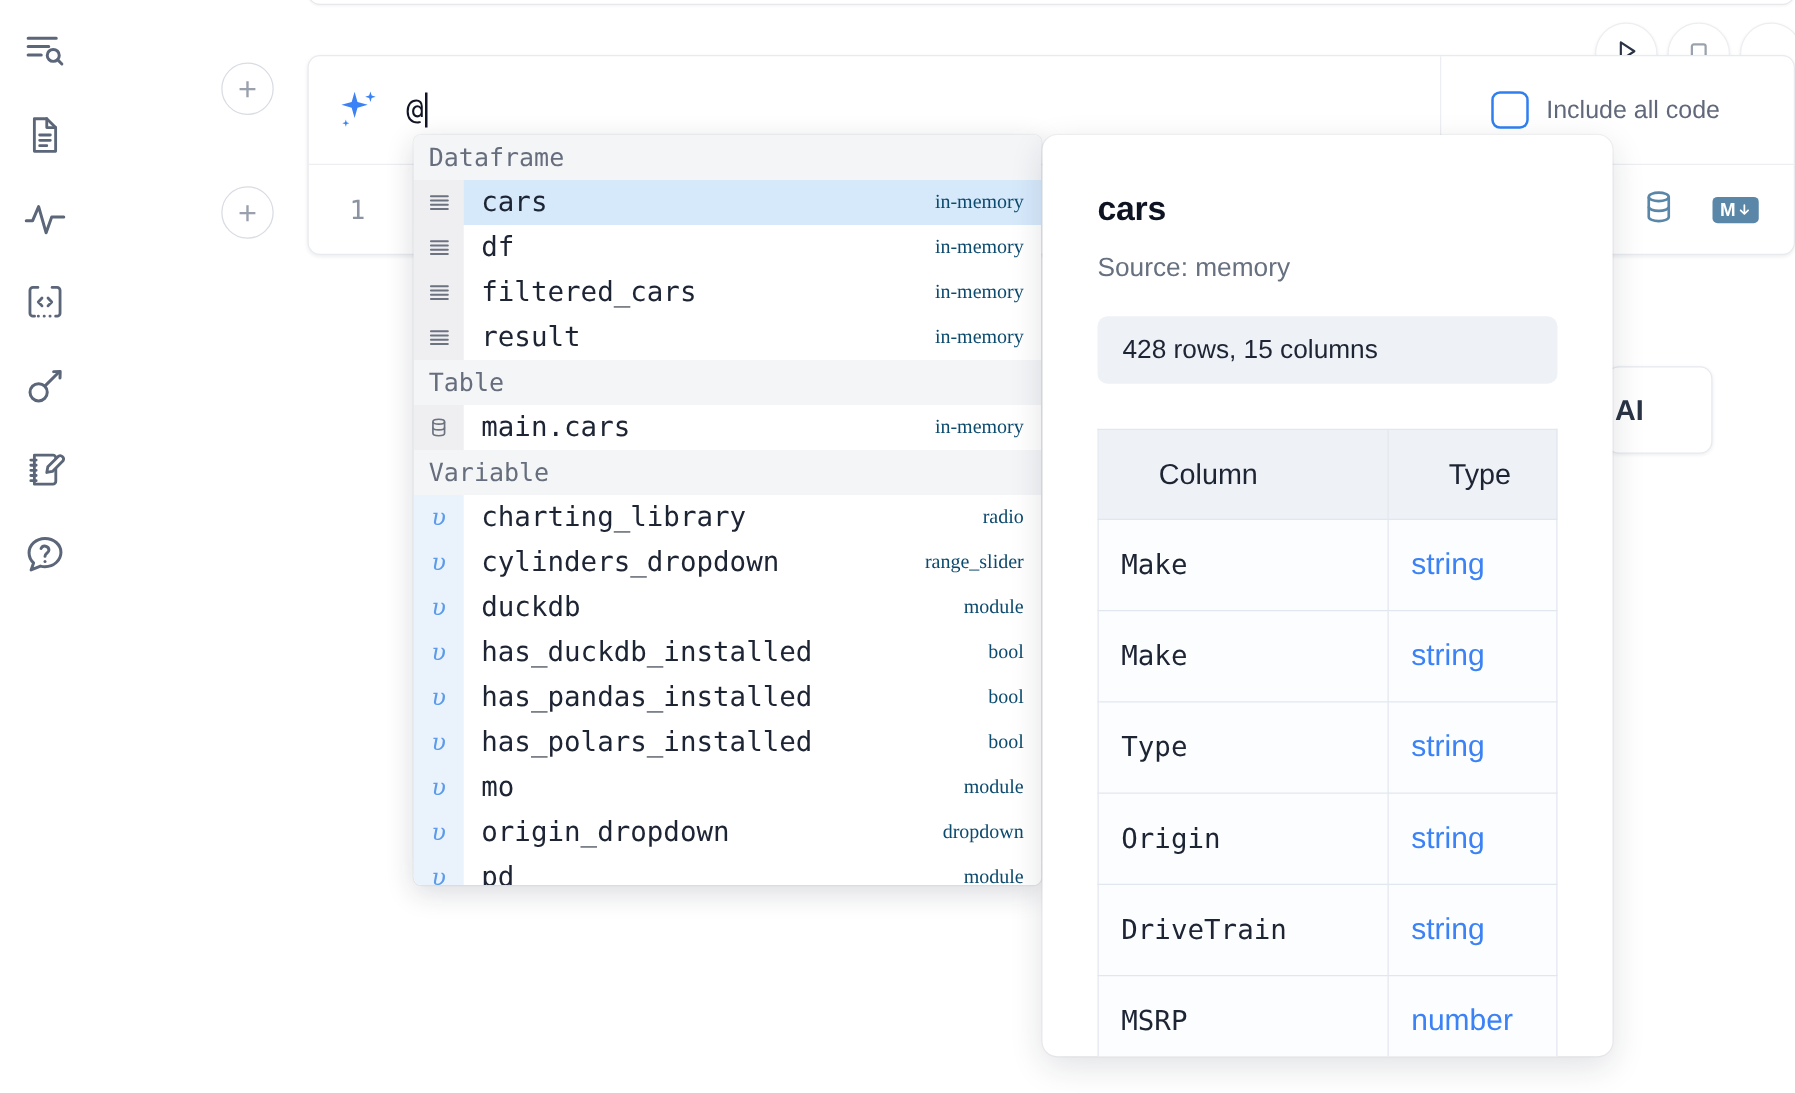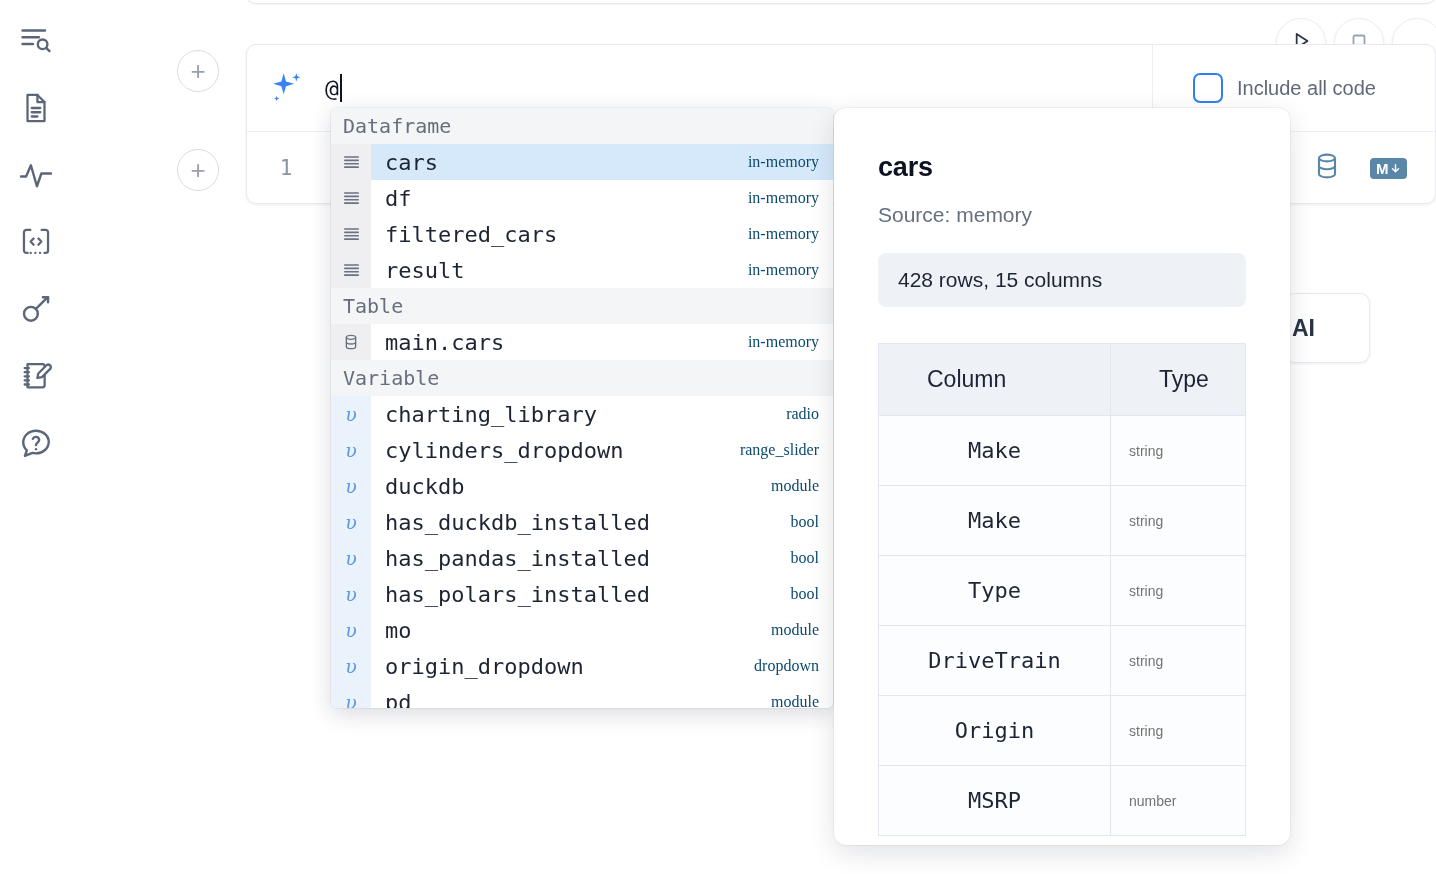--- a/index.html
+++ b/index.html
@@ -162,23 +162,22 @@
   }
   .d-table th, .d-table td {
     border: 1px solid #e2e7ef; text-align: left; padding: 22px 18px;
   }
   .d-table th {
     background: #eef1f6; font-weight: 400; font-size: 23px; color: #1d2433; padding-left: 48px;
   }
   .d-table td.col {
     font-family: "DejaVu Sans Mono", monospace; font-size: 22px; color: #1d2433;
     background: #fcfdfe;
-    text-align: center;
-  }
-  .d-table td.typ { font-size: 14px; color: #737373; background: #fcfdfe; }
+  }
+  .d-table td.typ { font-size: 24px; color: #3b82f6; background: #fcfdfe; }
   .d-table th:nth-child(1), .d-table td:nth-child(1) { width: 232px; }
 </style>
 </head>
 <body>
 
 <div class="root">
 
   <div class="rail">
     <div class="rail-btn">
       <span>
@@ -435,28 +434,28 @@
           </tr>
           <tr>
             <td class="col">Make</td>
             <td class="typ">string</td>
           </tr>
           <tr>
             <td class="col">Type</td>
             <td class="typ">string</td>
           </tr>
           <tr>
+            <td class="col">Origin</td>
+            <td class="typ">string</td>
+          </tr>
+          <tr>
             <td class="col">DriveTrain</td>
             <td class="typ">string</td>
           </tr>
           <tr>
-            <td class="col">Origin</td>
-            <td class="typ">string</td>
-          </tr>
-          <tr>
             <td class="col">MSRP</td>
             <td class="typ">number</td>
           </tr>
         </tbody>
     </table>
   </div>
 
 </div>
 
 </body></html>

